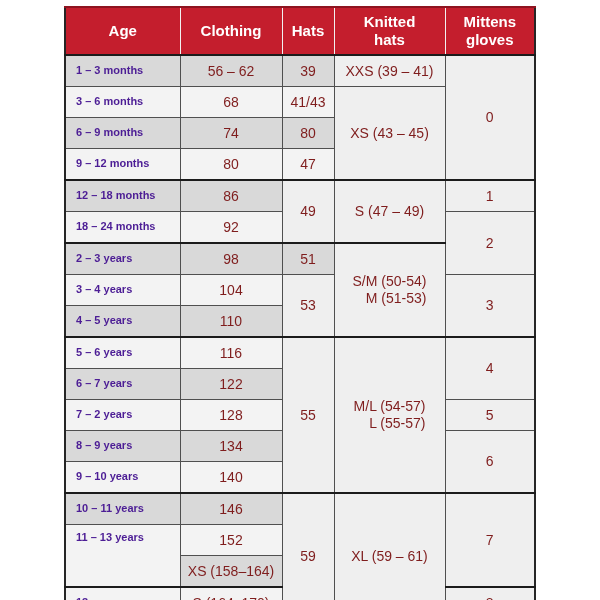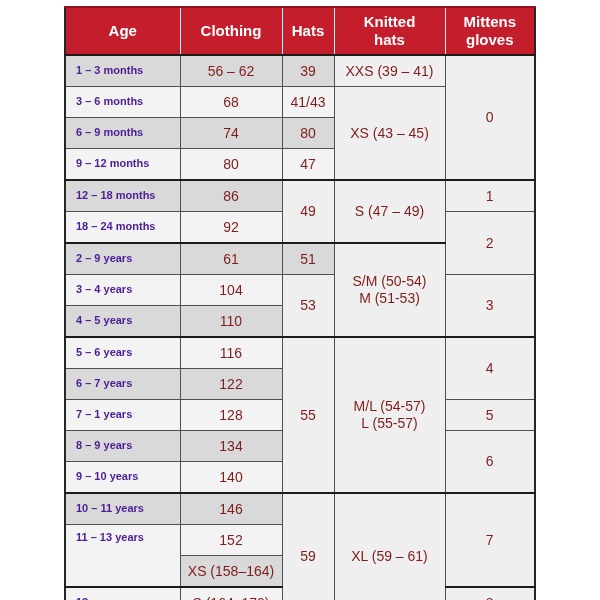--- a/index.html
+++ b/index.html
@@ -33,21 +33,21 @@
   }
   td.age{
     text-align:left;padding-left:10px;
     font-weight:bold;font-size:11px;color:#4c1d95;
   }
   td.vtop{vertical-align:top;padding-top:6px;margin-left:40px;}
   td.bg-gray{background:#d9d9d9;}
   td.bg-white{background:#f3f3f3;}
   td.bg-light{background:#efefef;margin-top:11px;}
   td.tb{border-bottom:2px solid #1b1b1b;}
-  .multiline{display:inline-block;text-align:center;}
+  .multiline{display:inline-block;text-align:right;}
 </style>
 </head>
 <body>
 
 <div class="stage">
   <table class="size-chart">
     <colgroup>
         <col style="width: 115px;">
         <col style="width: 102px;">
         <col style="width: 52px;">
@@ -93,22 +93,22 @@
           <td rowspan="2" class="bg-light tb">49</td>
           <td rowspan="2" class="bg-light tb">S (47 – 49)</td>
           <td class="bg-light">1</td>
         </tr>
         <tr>
           <td class="age bg-white tb">18 – 24 months</td>
           <td class="bg-white tb">92</td>
           <td rowspan="2" class="bg-light">2</td>
         </tr>
         <tr>
-          <td class="age bg-gray">2 – 9 years</td>
-          <td class="bg-gray">61</td>
+          <td class="age bg-gray">2 – 3 years</td>
+          <td class="bg-gray">98</td>
           <td class="bg-gray">51</td>
           <td rowspan="3" class="bg-light tb"><span class="multiline">S/M (50-54)<br>M (51-53)</span></td>
         </tr>
         <tr>
           <td class="age bg-white">3 – 4 years</td>
           <td class="bg-white">104</td>
           <td rowspan="2" class="bg-light tb">53</td>
           <td rowspan="2" class="bg-light tb">3</td>
         </tr>
         <tr>
@@ -120,21 +120,21 @@
           <td class="bg-white">116</td>
           <td rowspan="5" class="bg-light tb">55</td>
           <td rowspan="5" class="bg-light tb"><span class="multiline">M/L (54-57)<br>L (55-57)</span></td>
           <td rowspan="2" class="bg-light">4</td>
         </tr>
         <tr>
           <td class="age bg-gray">6 – 7 years</td>
           <td class="bg-gray">122</td>
         </tr>
         <tr>
-          <td class="age bg-white">7 – 1 years</td>
+          <td class="age bg-white">7 – 2 years</td>
           <td class="bg-white">128</td>
           <td class="bg-light">5</td>
         </tr>
         <tr>
           <td class="age bg-gray">8 – 9 years</td>
           <td class="bg-gray">134</td>
           <td rowspan="2" class="bg-light tb">6</td>
         </tr>
         <tr>
           <td class="age bg-white tb">9 – 10 years</td>

